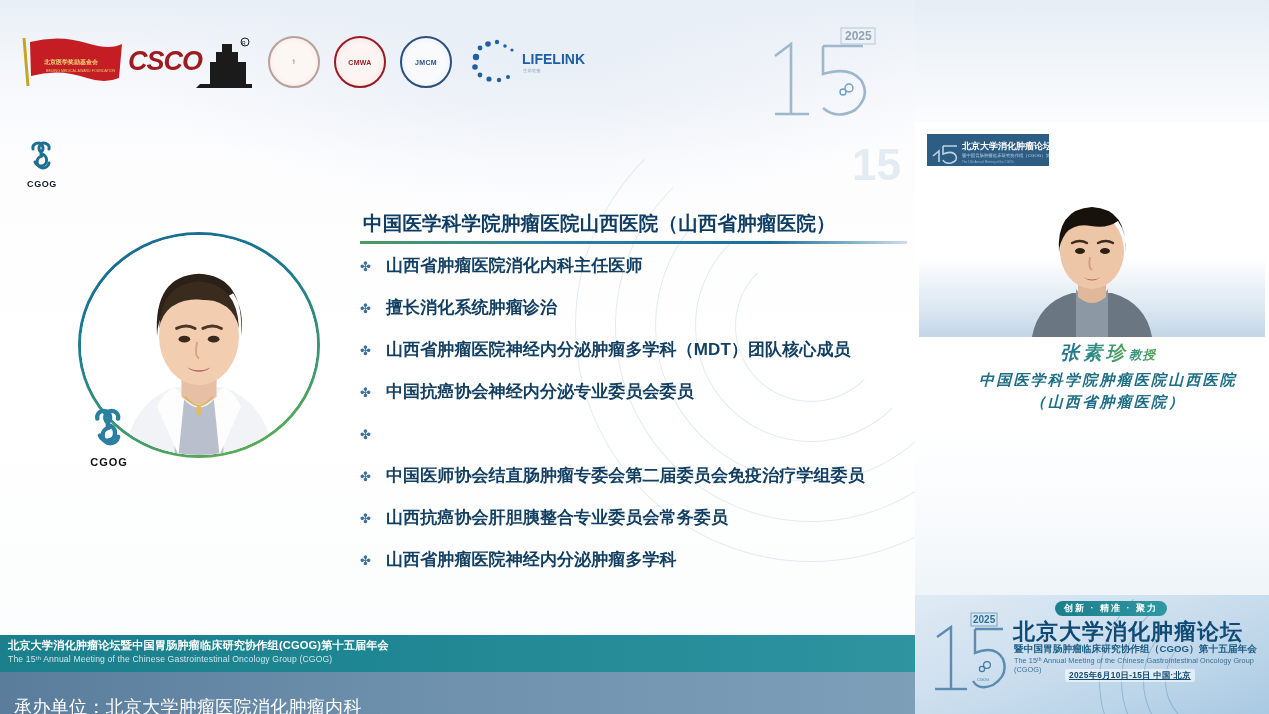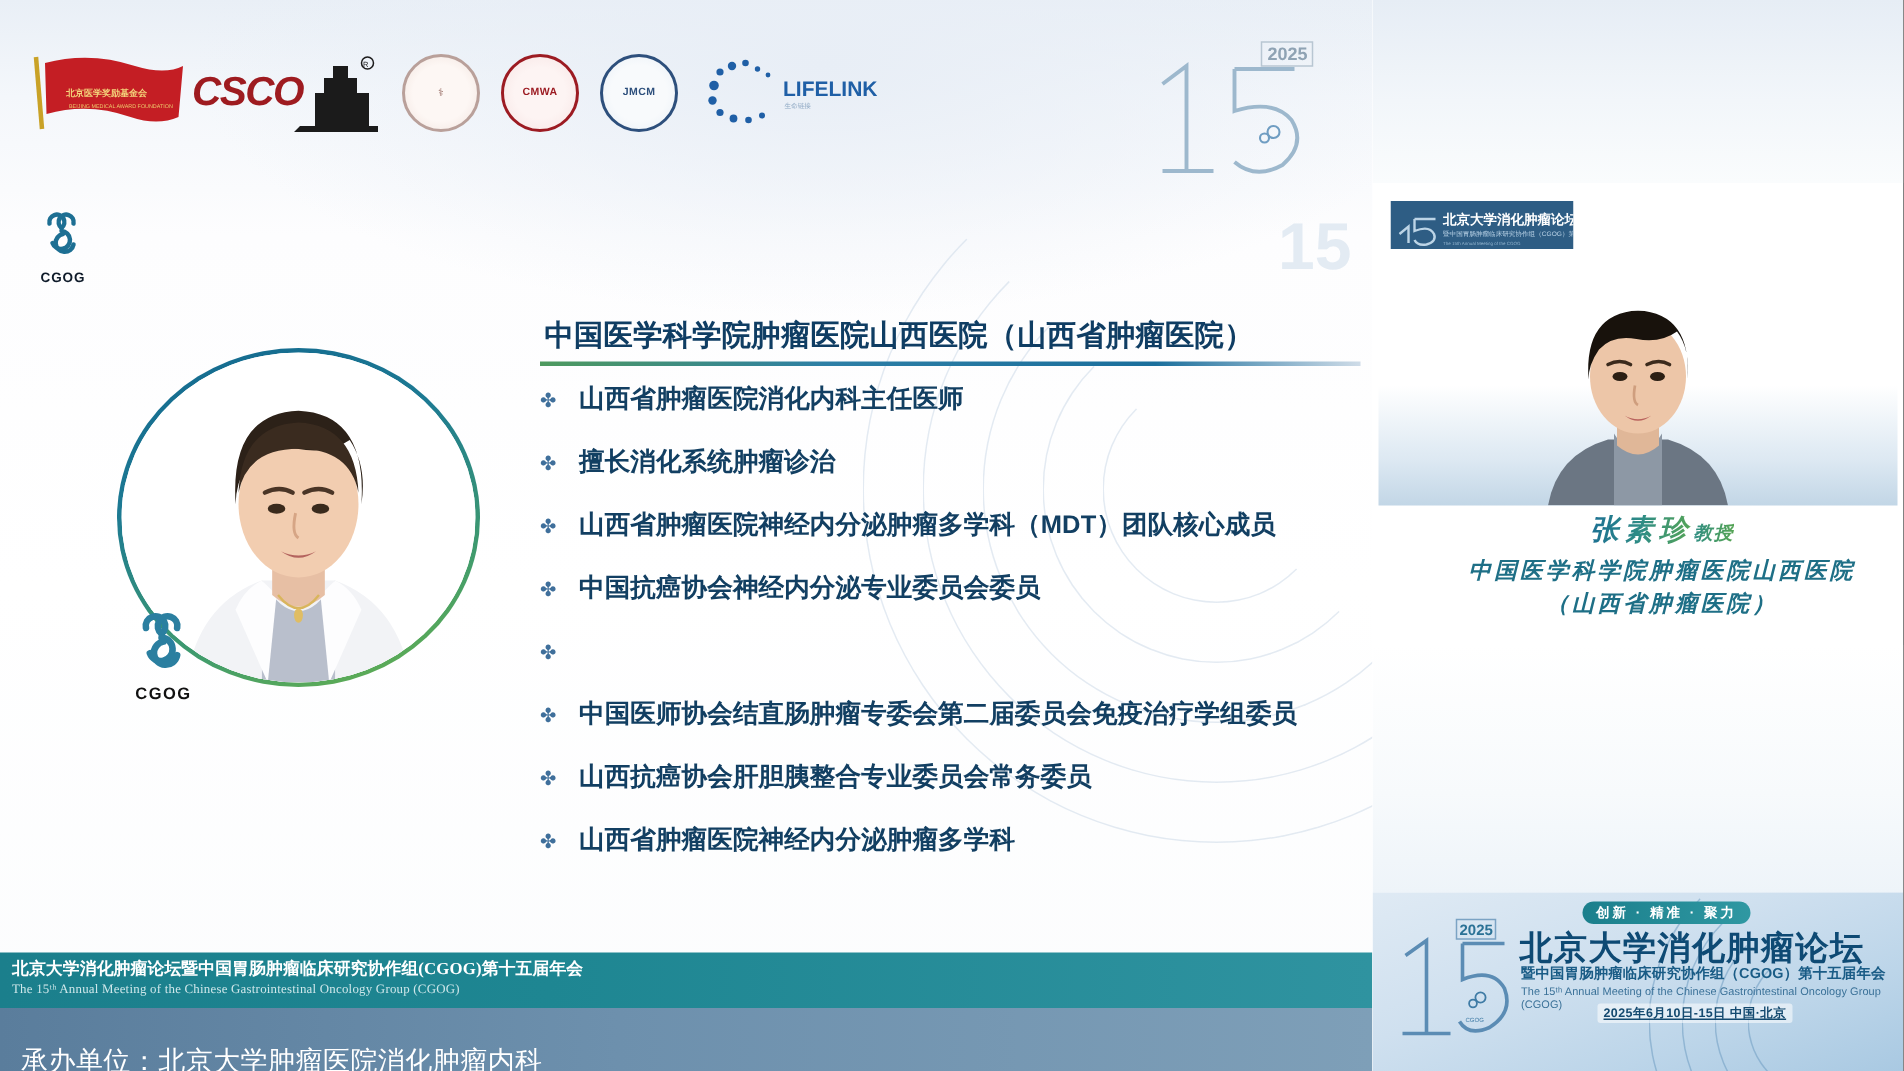--- a/index.html
+++ b/index.html
@@ -57,21 +57,21 @@
     font-size:19.5px;font-weight:700;color:#0f3d63;letter-spacing:.2px;white-space:nowrap;}
   #heading-rule{position:absolute;left:360px;top:241px;width:547px;height:2.5px;
     background:linear-gradient(90deg,#4f9a5e 0%,#2d7fa6 35%,#1b6f9c 75%,#cfdce8 100%);}
   #bullets{position:absolute;left:360px;top:256px;width:555px;}
   .bl{display:flex;align-items:flex-start;height:42px;}
   .bl .mk{width:26px;flex:0 0 26px;color:#3f6f9b;font-size:13px;line-height:20px;text-align:left;padding-top:1px;}
   .bl .tx{font-size:17px;font-weight:700;color:#123f62;line-height:20px;white-space:nowrap;letter-spacing:.1px;}
 
   
   #band-green{position:absolute;left:0;bottom:42px;width:915px;height:37px;
-    background:linear-gradient(90deg,#1b7f8c 0%,#1e8692 40%,#2f93a0 100%);font-family:Liberation Serif, serif;}
+    background:linear-gradient(90deg,#1b7f8c 0%,#1e8692 40%,#2f93a0 100%);}
   #band-green .b1{position:absolute;left:8px;top:3px;font-size:11.2px;font-weight:700;color:#fff;letter-spacing:.1px;}
   #band-green .b2{position:absolute;left:8px;top:19px;font-size:8.6px;color:#cfe7ea;letter-spacing:.15px;}
   #band-blue{position:absolute;left:0;bottom:0;width:915px;height:42px;
     background:linear-gradient(90deg,#5a7d9c 0%,#6d90ad 45%,#7e9fb8 100%);}
   #band-blue .b3{position:absolute;left:14px;top:7px;font-size:18px;font-weight:400;color:#fff;letter-spacing:.3px;margin-top:16px;}
 
   
   #rpanel{position:absolute;left:915px;top:0;width:354px;height:714px;background:#fff;overflow:hidden;}
   #r-top{position:absolute;left:0;top:0;width:354px;height:122px;
     background:linear-gradient(180deg,#e6edf5 0%,#f2f6fa 55%,#fafcfd 100%);}

